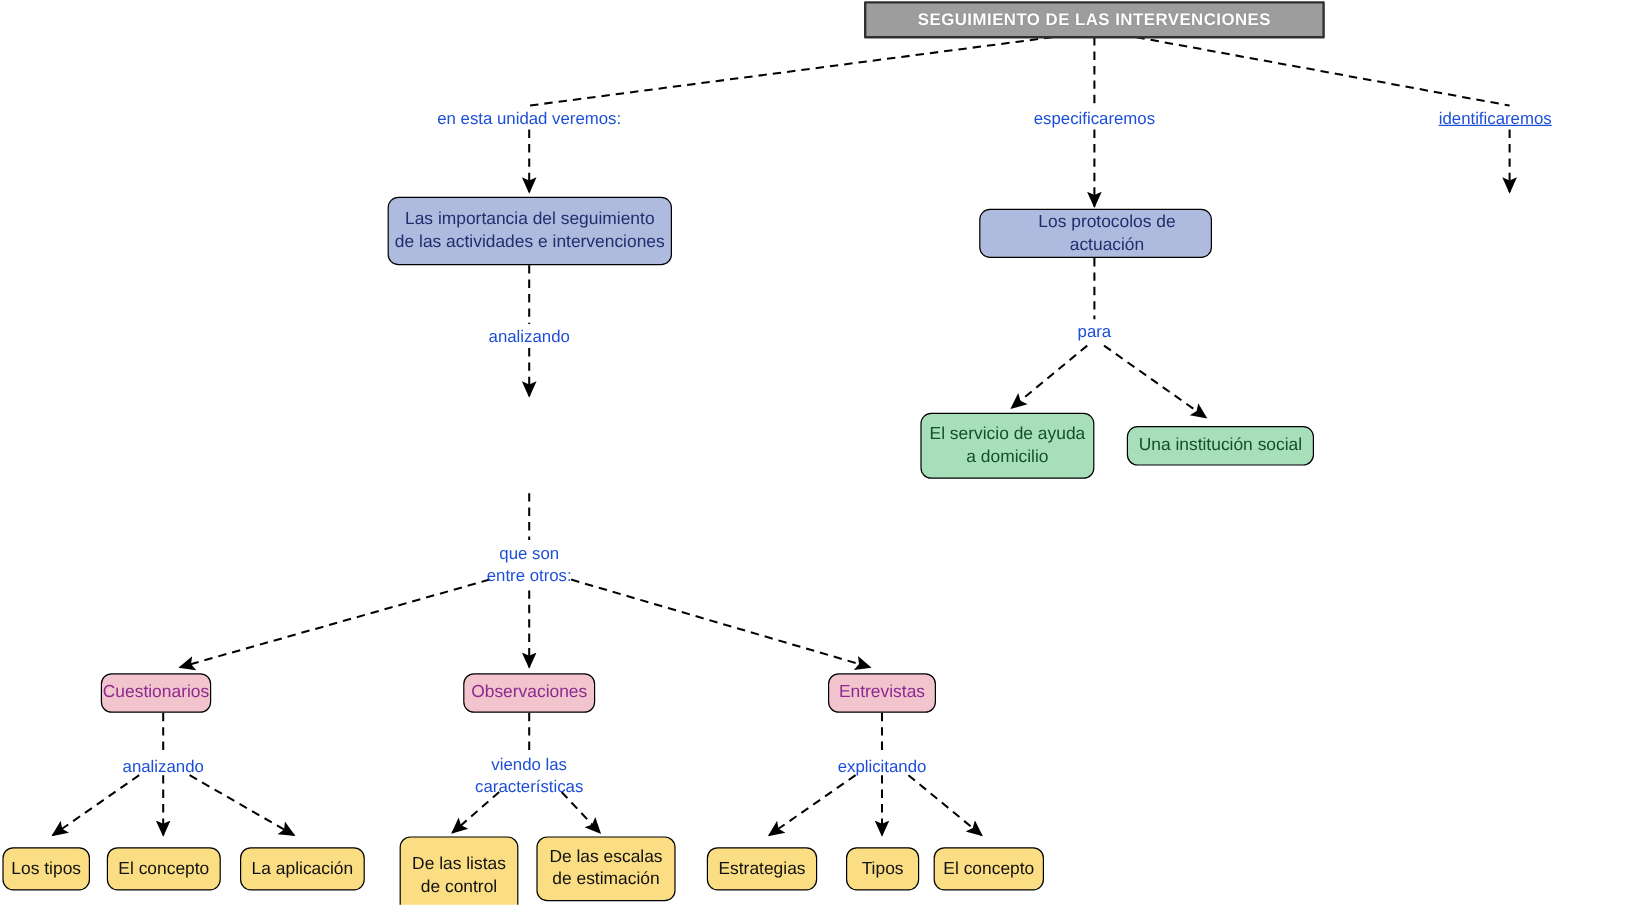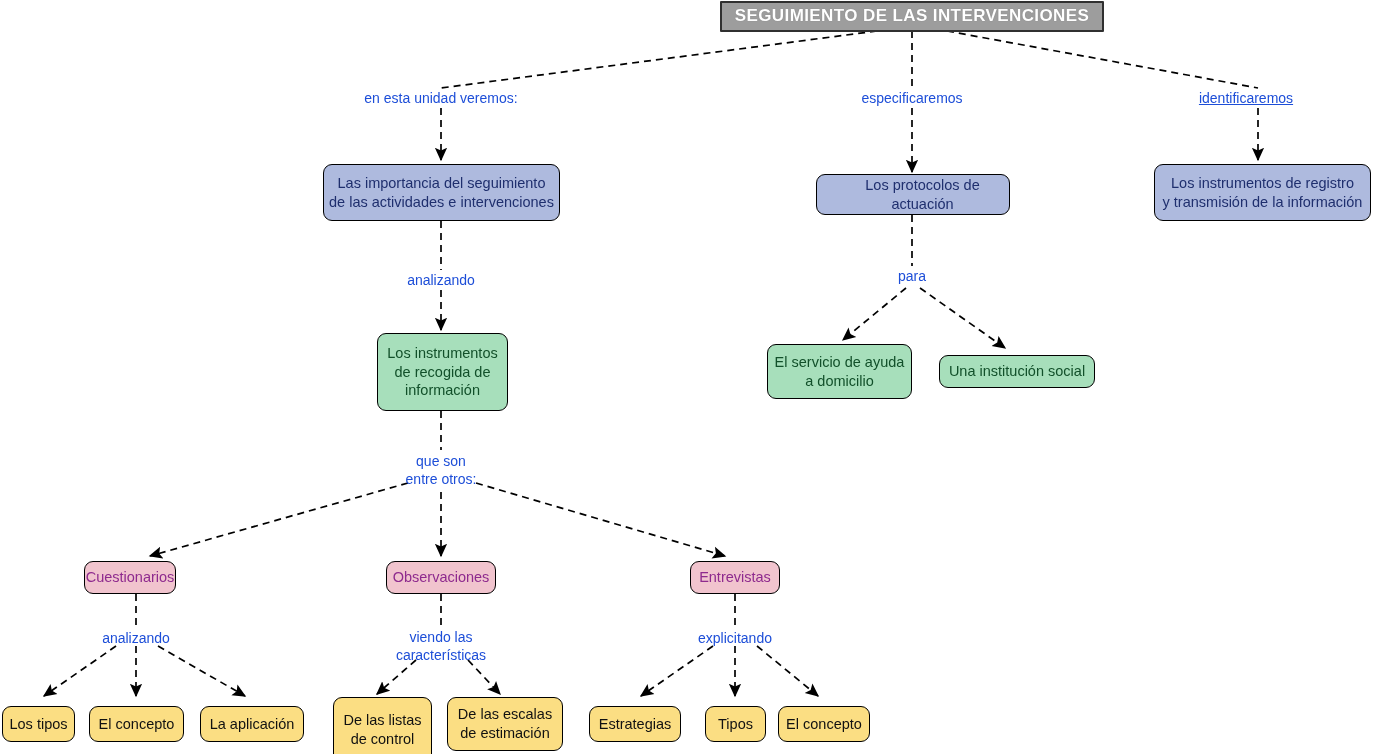--- a/index.html
+++ b/index.html
@@ -21,21 +21,21 @@
     white-space:pre-line;
   }
 
   
   .n-title{
     background:#9d9d9d;
     border:2px solid #303030;
     border-radius:1px;
     color:#ffffff;
     font-weight:bold;
-    font-size:17px;
+    font-size:14px;
     letter-spacing:.4px;
     font-stretch:condensed;
     text-shadow:0 0 1px rgba(0,0,0,.25);
   }
   
   .n-blue{
     background:#aebade;
     border-radius:9px;
     color:#1f2f6e;
     font-size:14.5px;
@@ -121,26 +121,21 @@
     </g>
   </svg>
 
   <div class="node n-title" style="left:720px;top:1px;width:384px;height:31px;">SEGUIMIENTO DE LAS INTERVENCIONES</div>
 
   <div class="node n-blue" style="left:323px;top:164px;width:237px;height:57px;">Las importancia del seguimiento
 de las actividades e intervenciones</div>
 
   <div class="node n-blue" style="left:816px;top:174px;width:194px;height:41px;padding-left:19px;">Los protocolos de actuación</div>
 
-  <div class="node n-blue" style="left:1154px;top:164px;width:217px;height:57px;">Los instrumentos de registro
-y transmisión de  la información</div>
 
-  <div class="node n-green" style="left:377px;top:333px;width:131px;height:78px;">Los instrumentos
-de  recogida de
-información</div>
 
   <div class="node n-green" style="left:767px;top:344px;width:145px;height:55px;">El servicio de ayuda
 a domicilio</div>
 
   <div class="node n-green" style="left:939px;top:355px;width:156px;height:33px;">Una institución social</div>
 
   <div class="node n-pink" style="left:84px;top:561px;width:92px;height:33px;">Cuestionarios</div>
 
   <div class="node n-pink" style="left:386px;top:561px;width:110px;height:33px;">Observaciones</div>
 

